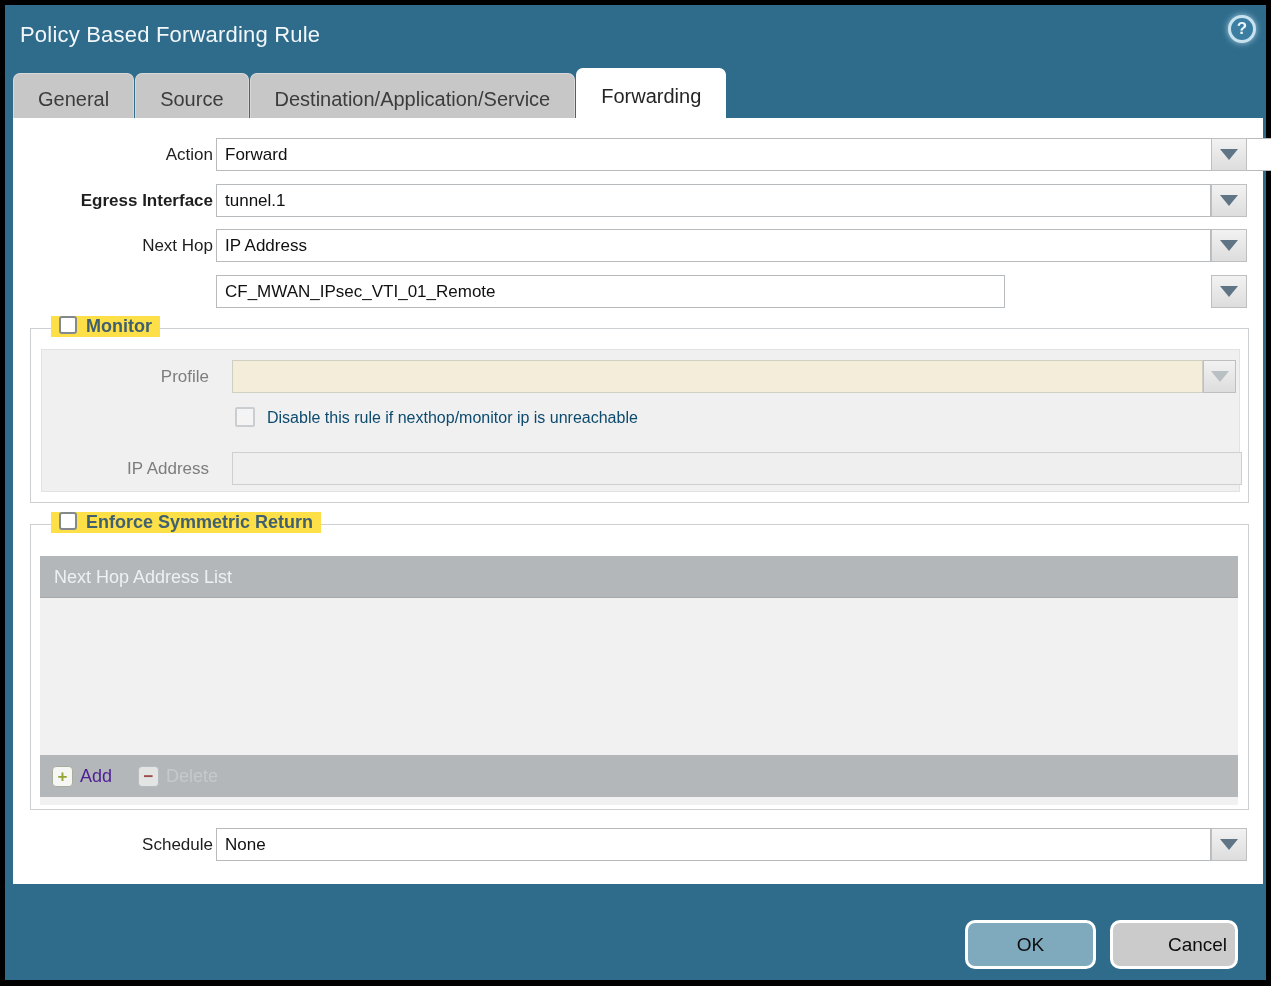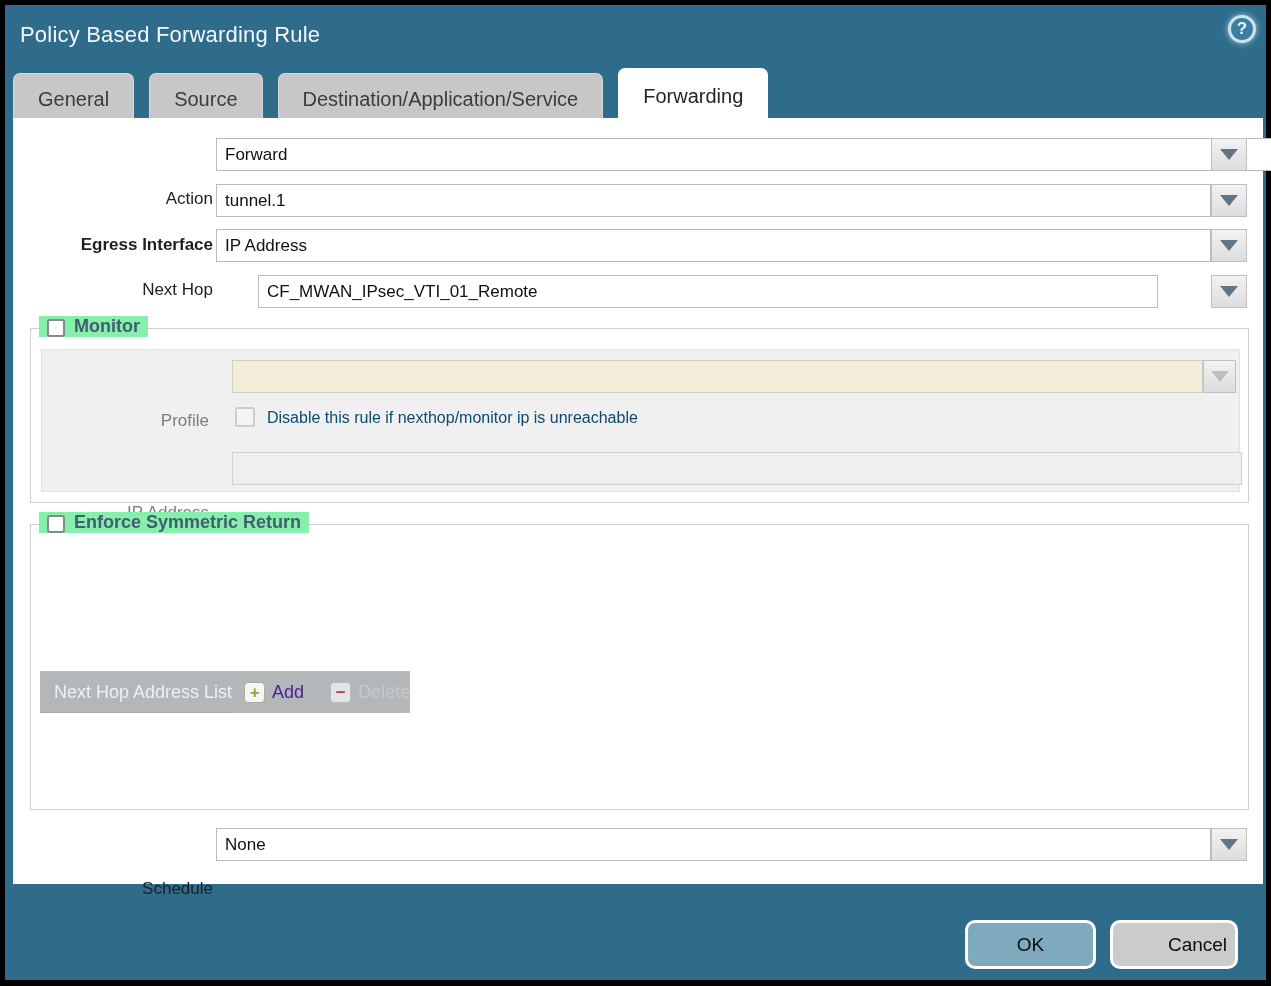--- a/index.html
+++ b/index.html
@@ -24,42 +24,42 @@
     width:28px; height:28px; border-radius:50%;
     background:#3c7ea2;
     border:3px solid #c8e2ef;
     box-shadow:0 0 6px rgba(200,230,245,0.8);
     color:#eaf5fb; font-size:17px; font-weight:bold;
     display:flex; align-items:center; justify-content:center;
     cursor:pointer;
   }
   
   .tabbar {
-    position:absolute; left:8px; top:63px; display:flex; gap:15px;
+    position:absolute; left:8px; top:63px; display:flex; gap:1px;
     align-items:flex-end;
   }
   .tab {
     height:50px; line-height:50px; padding:0 24px;
     background:#c7c7c7; color:#3c3c3c; font-size:20px;
     border-radius:7px 7px 0 0;
     border:1px solid #d8d8d8; border-bottom:none;
     cursor:pointer; white-space:nowrap;
   }
   .tab.active {
     background:#ffffff; color:#252525; height:55px; line-height:55px;
     border-color:#ffffff;
   }
   
   .content {
     position:absolute; left:8px; top:113px; width:1250px; height:766px;
     background:#ffffff;
   }
   .field-label {
     position:absolute; font-size:17px; color:#1e1e1e; text-align:right;
-    width:190px; line-height:33px;margin-top:44px;
+    width:190px; line-height:33px;
   }
   .text-input {
     position:absolute; height:33px; background:#fff;
     border:1px solid #b7bbbd; font-size:17px; color:#101010;
     padding:0 8px; line-height:31px; white-space:nowrap; overflow:hidden;
   }
   .dd-btn {
     position:absolute; width:36px; height:33px;
     background:linear-gradient(#f2f2f2,#ddd);
     border:1px solid #bfbfbf; cursor:pointer;
@@ -71,22 +71,22 @@
     border-top:11px solid #5f7585;
   }
   .dd-btn.disabled { cursor:default; }
   .dd-btn.disabled .dd-arrow { border-top-color:#b9c0c4; }
   
   .group {
     position:absolute; left:17px; width:1219px;
     border:1px solid #ccd0d2;
   }
   .legend {
-    position:absolute; top:-13px; left:8px; background:#86efac;
-    padding:0 8px; display:flex; align-items:flex-end; gap:9px;
+    position:absolute; top:-13px; left:20px; background:#fde047;
+    padding:0 8px; display:flex; align-items:flex-start; gap:9px;
   }
   .cbx {
     width:18px; height:18px; background:#fff;
     border:2px solid #84898e; border-radius:3px; cursor:pointer;
   }
   .legend-label { font-size:18px; font-weight:bold; color:#41606f; }
   .panel {
     position:absolute; left:10px; right:8px; top:20px;
     background:#f0f0f0; border:1px solid #e2e2e2;
   }
@@ -98,21 +98,21 @@
   .cbx-disabled {
     position:absolute; width:20px; height:20px; background:#f4f4f4;
     border:2px solid #cbced0; border-radius:2px;
   }
   .disabled-cbx-label {
     position:absolute; font-size:16px; color:#0c4a6e; line-height:24px;
   }
   
   .nh-table {
     position:absolute; left:27px; width:1198px;
-    display:flex; flex-direction:row;align-items:flex-end;
+    display:flex; flex-direction:column;
   }
   .nh-head {
     height:42px; background:#b3b7ba; color:#eef1f1; font-size:18px;
     line-height:42px; padding-left:14px; border-bottom:1px solid #a6aaad;
   }
   .nh-body { height:157px; background:#f1f1f2; }
   .nh-foot {
     height:42px; background:#b3b7ba; display:flex; align-items:center;
     gap:26px; padding-left:12px;
   }
@@ -166,21 +166,21 @@
     <div class="dd-btn" style="left:1198px; top:66px;">
         <span class="dd-arrow"></span>
       </div>
 
     <div class="field-label" style="left:10px; top:111px;">Next Hop</div>
     <div class="text-input" style="left:203px; top:111px; width:995px;">IP Address</div>
     <div class="dd-btn" style="left:1198px; top:111px;">
         <span class="dd-arrow"></span>
       </div>
 
-    <div class="text-input" style="left:203px; top:157px; width:900px;margin-left:42px;">CF_MWAN_IPsec_VTI_01_Remote</div>
+    <div class="text-input" style="left:203px; top:157px; width:789px;">CF_MWAN_IPsec_VTI_01_Remote</div>
     <div class="dd-btn" style="left:1198px; top:157px;">
         <span class="dd-arrow"></span>
       </div>
 
     <div class="group" style="top:210px; height:175px;">
       <div class="legend">
         <div class="cbx"></div>
         <div class="legend-label">Monitor</div>
       </div>
       <div class="panel" style="height:143px;">

